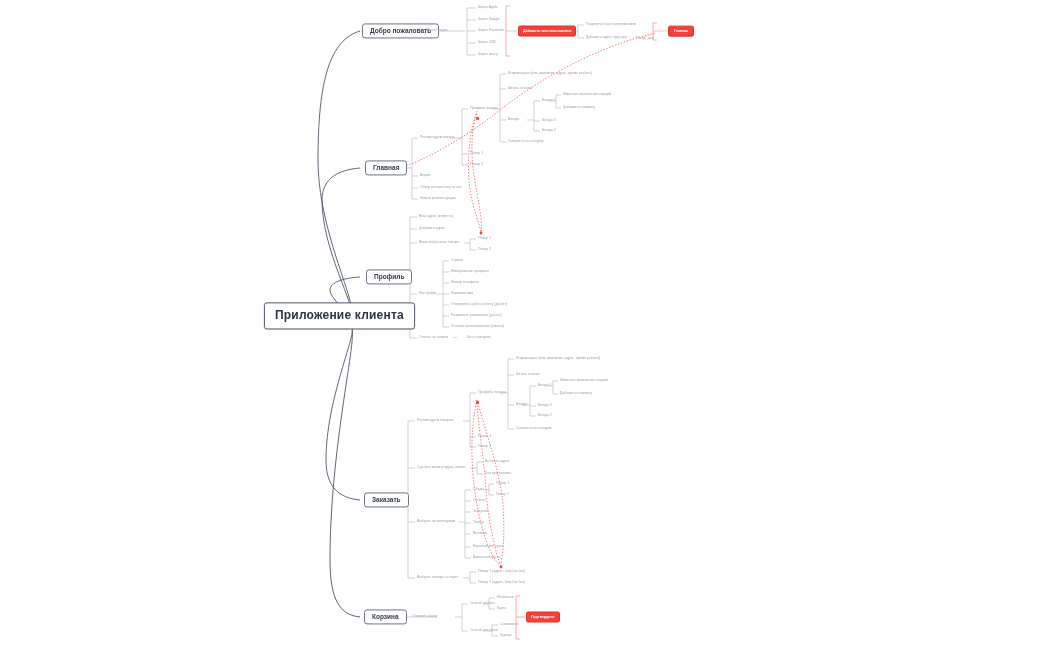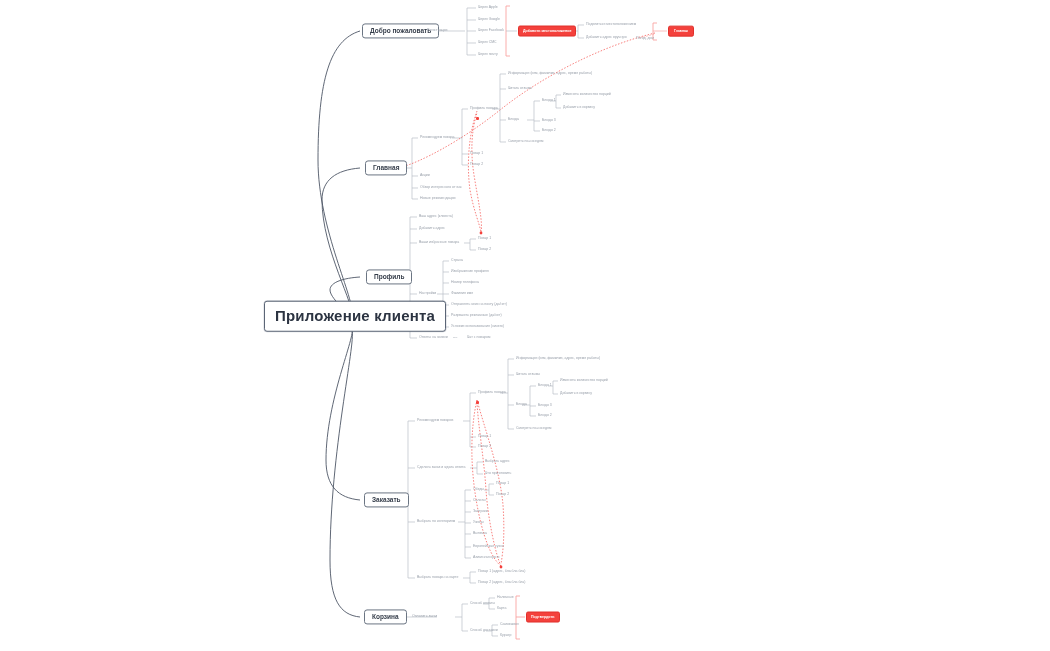--- a/index.html
+++ b/index.html
@@ -6,21 +6,21 @@
   body{width:1050px;height:651px;position:relative;overflow:hidden;
        font-family:"Liberation Sans",sans-serif;}
   #canvas{position:absolute;left:0;top:0;width:1050px;height:651px;}
   svg.links{position:absolute;left:0;top:0;width:1050px;height:651px;overflow:visible;}
 
   
   .node{position:absolute;white-space:nowrap;line-height:1.1;}
 
   .root{
     border:1px solid #5b6576;border-radius:3px;background:#fff;
-    color:#2c3442;font-size:15px;font-weight:bold;
+    color:#2c3442;font-size:12px;font-weight:bold;
     padding:6px 10px;letter-spacing:.2px;
     box-shadow:0 0 0 .5px rgba(91,101,118,.25);
   }
   .branch{
     border:1px solid #6b7583;border-radius:3px;background:#fff;
     color:#343c49;font-size:6.5px;font-weight:bold;
     padding:3px 7px;
   }
   .leaf{
     color:#9aa1ab;font-size:3.5px;font-weight:normal;

